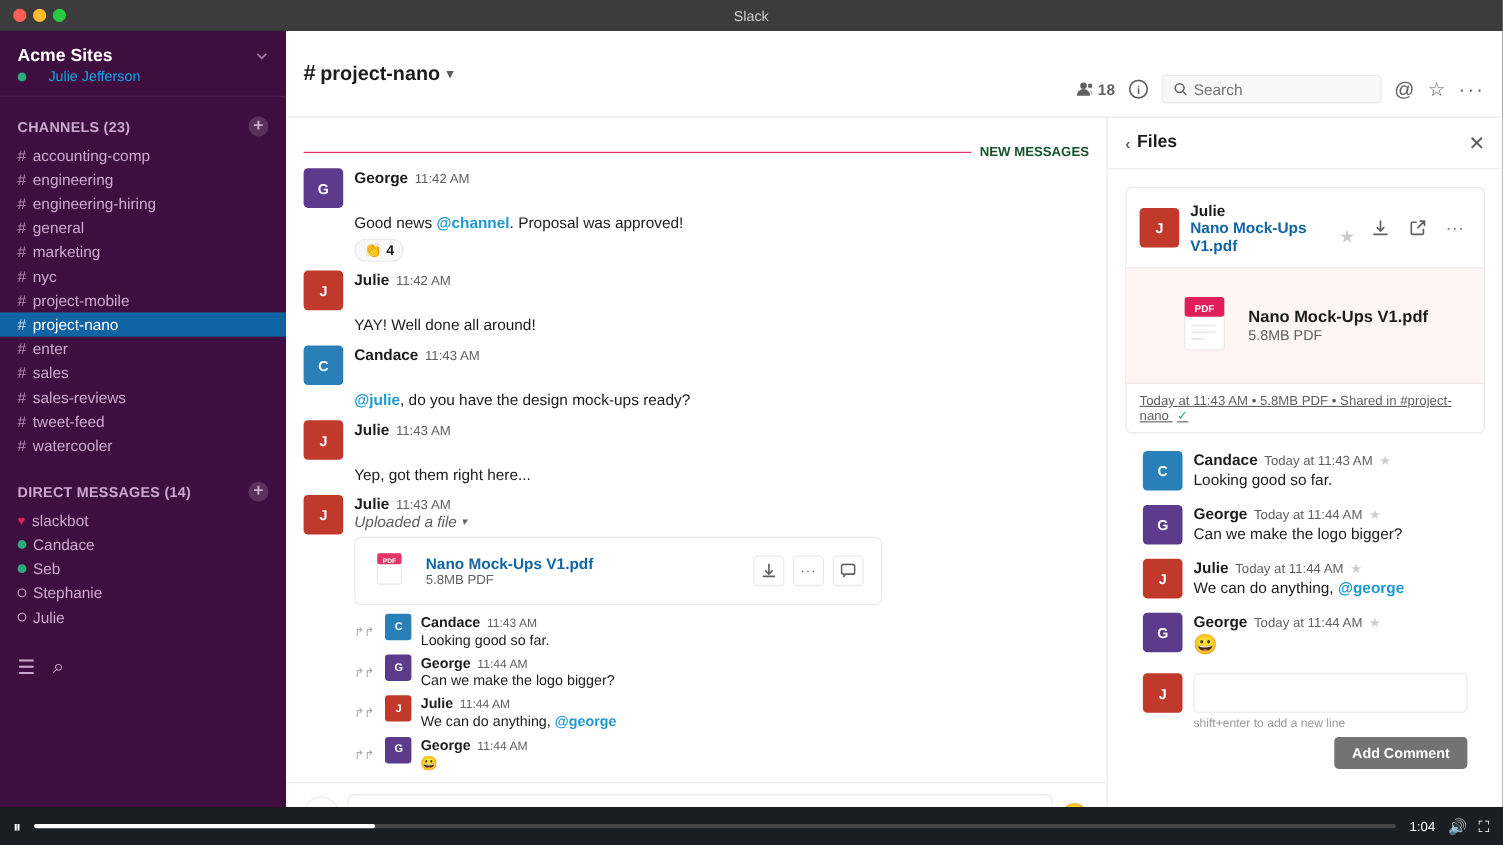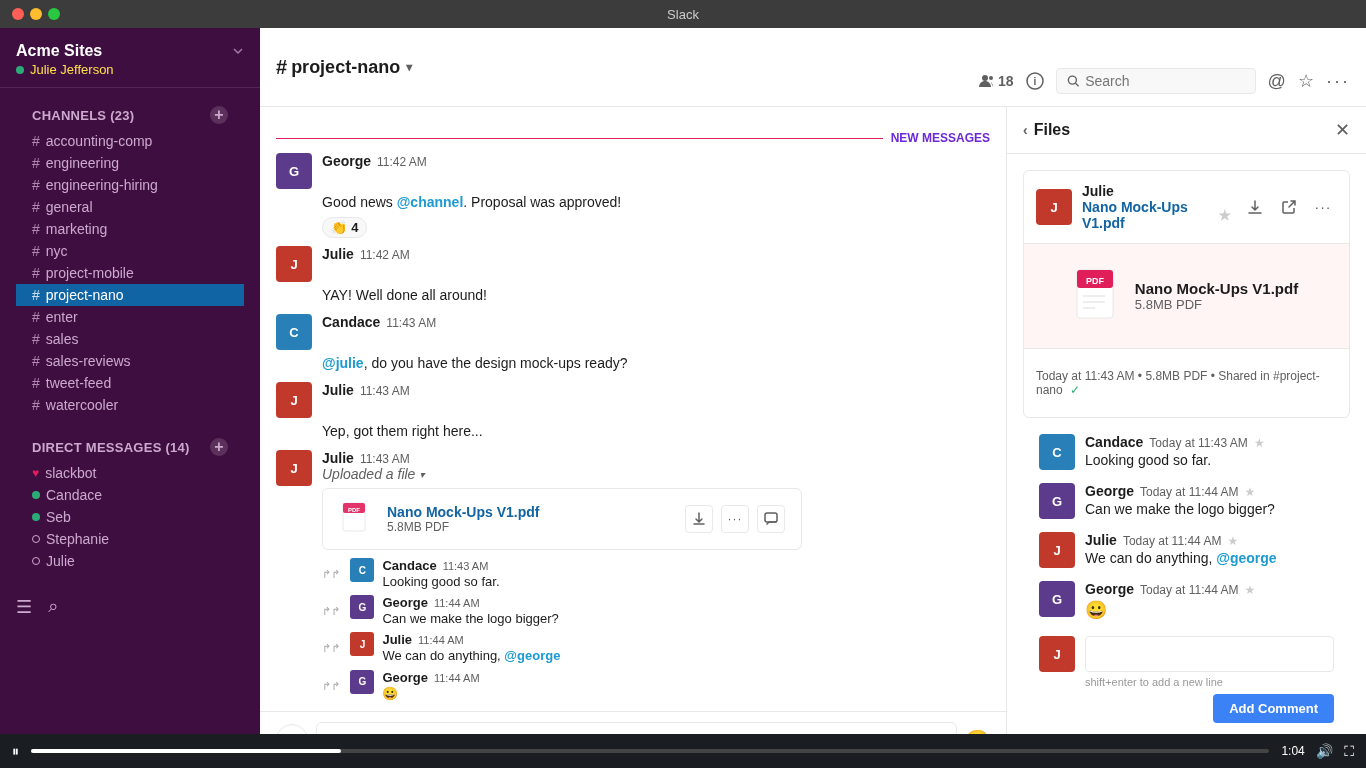--- a/index.html
+++ b/index.html
@@ -40,24 +40,24 @@
     }
     .workspace-name {
       color: #fff;
       font-weight: 700;
       font-size: 16px;
       display: flex;
       align-items: center;
       justify-content: space-between;
     }
     .workspace-name svg { opacity: 0.7; }
-    .user-status { display: flex; align-items: center; gap: 6px; font-size: 13px; color: #fde047; margin-top: 2px; }
+    .user-status { display: flex; align-items: center; gap: 20px; font-size: 13px; color: #0ea5e9; margin-top: 2px; }
     .status-dot { width: 8px; height: 8px; border-radius: 50%; background: #2bac76; flex-shrink: 0; }
 
-    .sidebar-section { padding: 16px 16px 4px; }
+    .sidebar-section { padding: 16px 0 4px; }
     .sidebar-section-header {
       display: flex;
       align-items: center;
       justify-content: space-between;
       padding: 2px 16px 6px;
       font-size: 13px;
       font-weight: 700;
       color: #cba8cd;
       letter-spacing: 0.02em;
       text-transform: none;
@@ -135,21 +135,21 @@
       display: flex; align-items: center; justify-content: center;
       font-size: 18px; color: #616061; cursor: pointer; background: #fff;
     }
     .emoji-btn { font-size: 20px; cursor: pointer; color: #616061; }
 
     
     .new-messages-divider {
       display: flex; align-items: center; gap: 8px; margin: 8px 0;
     }
     .new-messages-line { flex: 1; height: 1px; background: #e01e5a; }
-    .new-messages-label { font-size: 12px; color: #6d28d9; font-weight: 600; white-space: nowrap; }
+    .new-messages-label { font-size: 12px; color: #14532d; font-weight: 600; white-space: nowrap; }
 
     
     .message { display: flex; gap: 10px; margin-bottom: 8px; }
     .avatar-placeholder { width: 36px; height: 36px; border-radius: 4px; flex-shrink: 0; display: flex; align-items: center; justify-content: center; font-size: 14px; font-weight: 700; color: #fff; }
     .msg-content { flex: 1; }
     .msg-header { display: flex; align-items: baseline; gap: 6px; }
     .msg-author { font-weight: 700; font-size: 14px; color: #1d1c1d; }
     .msg-time { font-size: 12px; color: #616061; }
     .msg-text { font-size: 14px; color: #1d1c1d; line-height: 1.5; margin-top: 23px; }
     .mention { color: #1d9bd1; font-weight: 600; }
@@ -212,21 +212,21 @@
     .file-card-actions { display: flex; gap: 6px; }
     .file-card-action { width: 28px; height: 28px; display: flex; align-items: center; justify-content: center; cursor: pointer; color: #616061; font-size: 14px; }
     .file-preview {
       background: #fff5f5; border-top: 1px solid #e8e8e8;
       display: flex; align-items: center; justify-content: center;
       padding: 24px; gap: 16px;
     }
     .file-preview-pdf { display: flex; align-items: center; gap: 12px; }
     .file-preview-name { font-weight: 600; font-size: 15px; color: #1d1c1d; }
     .file-preview-size { font-size: 13px; color: #616061; }
-    .file-card-footer { padding: 20px 12px; font-size: 12px; color: #616061; border-top: 1px solid #e8e8e8; }
+    .file-card-footer { padding: 8px 12px; font-size: 12px; color: #616061; border-top: 1px solid #e8e8e8; text-decoration: underline; }
 
     
     .comments-section { padding: 0 16px; }
     .comment { display: flex; gap: 10px; margin-bottom: 12px; }
     .comment-content { flex: 1; }
     .comment-header { display: flex; align-items: baseline; gap: 6px; }
     .comment-author { font-weight: 700; font-size: 14px; color: #1d1c1d; }
     .comment-time { font-size: 12px; color: #616061; }
     .comment-star { font-size: 12px; color: #ccc; cursor: pointer; }
     .comment-text { font-size: 14px; color: #1d1c1d; line-height: 1.5; }
@@ -686,21 +686,21 @@
                 <div class="comment-text comment-emoji">😀</div>
               </div>
             </div>
 
             <div class="comment" style="margin-top:8px;align-items:flex-start;">
               <div class="avatar-placeholder av-julie" style="width:36px;height:36px;font-size:13px;border-radius:4px;flex-shrink:0;">J</div>
               <div style="flex:1;">
                 <input type="text" class="comment-input" style="width: 100%;">
                 <div style="font-size:11px;color:#999;margin-top:4px;">shift+enter to add a new line</div>
                 <div style="display:flex;justify-content:flex-end;margin-top:6px;">
-                  <button style="background:#3b82f6;color:#fff;border:none;border-radius:4px;padding:7px 16px;font-size:13px;font-weight:600;cursor:pointer;">Add Comment</button>
+                  <button style="background:#737373;color:#fff;border:none;border-radius:4px;padding:7px 16px;font-size:13px;font-weight:600;cursor:pointer;">Add Comment</button>
                 </div>
               </div>
             </div>
           </div>
         </div>
       </div>
     </div>
   </div>
 </div>
 

